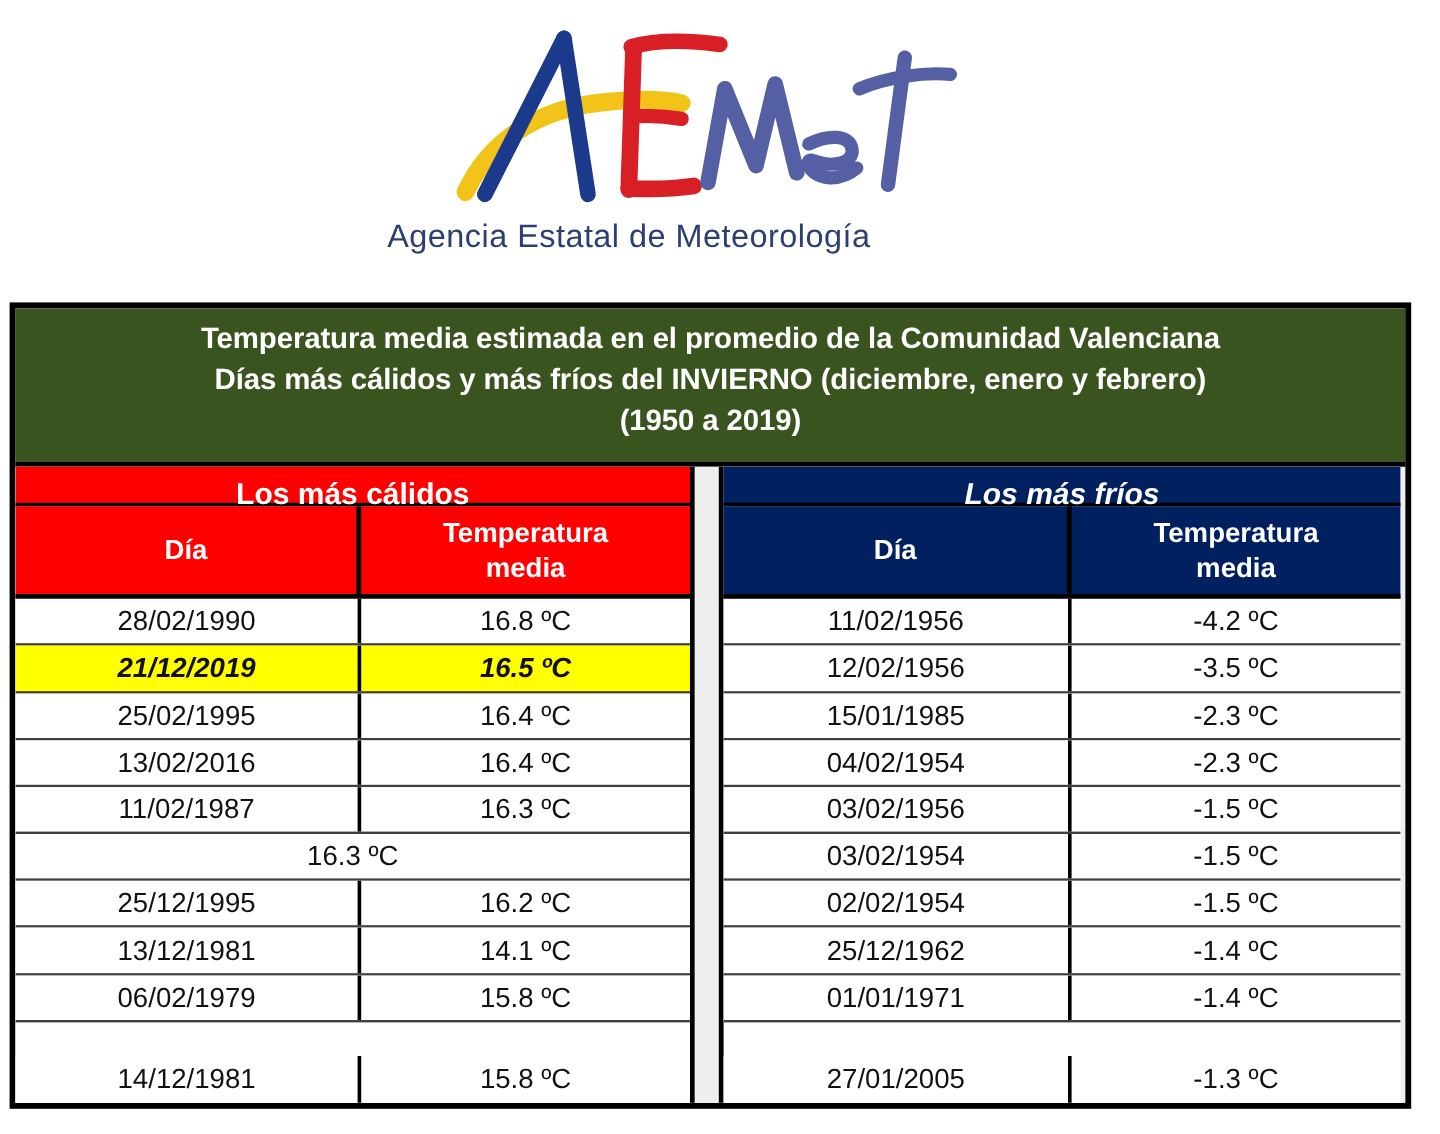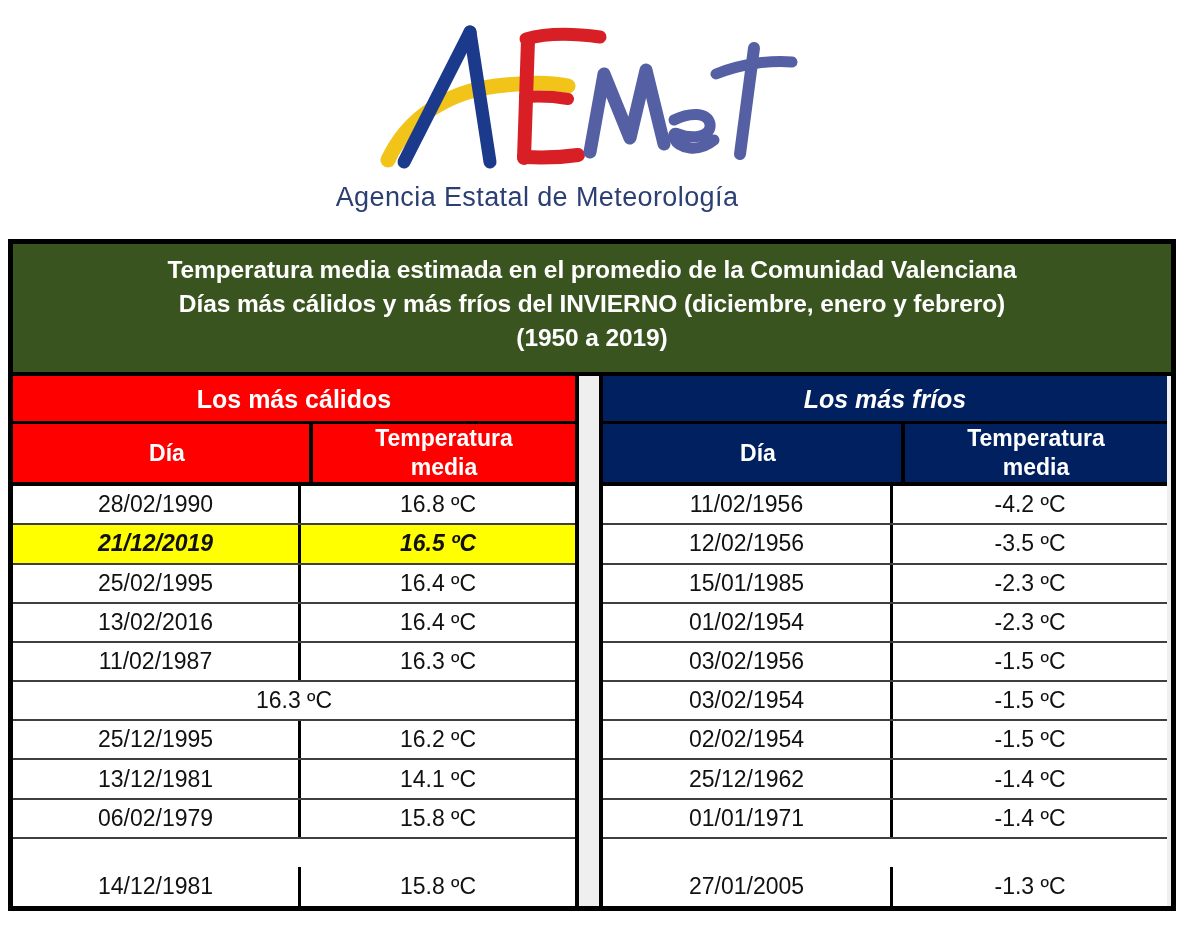--- a/index.html
+++ b/index.html
@@ -33,28 +33,27 @@
     position: absolute;
     left: 0;
     top: 182px;
     width: 1048px;
     text-align: center;
     font-size: 27px;
     font-weight: 400;
     color: #2c3f73;
     letter-spacing: 0.4px;
     font-family: "Liberation Sans", sans-serif;
-    padding-left: 13px;
   }
 
   
   #tables-area {
     position: absolute;
     left: 8px;
-    top: 239px;
+    top: 252px;
     width: 1168px;
     height: 672px;
     border: 5px solid #000000;
     box-sizing: border-box;
     background: #ffffff;
   }
 
   
   #green-banner {
     background: #3a5420;
@@ -95,35 +94,34 @@
     width: 568px;
     border-left: 4px solid #000000;
   }
 
   
   .section-title {
     text-align: center;
     font-weight: bold;
     font-size: 25px;
     color: #ffffff;
-    height: 48px;
+    height: 33px;
     line-height: 46px;
     box-sizing: border-box;
     border-bottom: 3px solid #000000;
   }
   .warm .section-title { background: #ff0000; }
   .cold .section-title { background: #002060; font-style: italic; }
 
   
   .col-head-row {
     display: flex;
     height: 92px;
     box-sizing: border-box;
     border-bottom: 4px solid #000000;
-    padding-left: 12px;
   }
   .warm .col-head-row { background: #ff0000; }
   .cold .col-head-row { background: #002060; }
   .col-head {
     display: flex;
     align-items: center;
     justify-content: center;
     text-align: center;
     color: #ffffff;
     font-weight: bold;
@@ -283,21 +281,21 @@
           </div>
           <div class="data-row">
             <div class="cell day">12/02/1956</div>
             <div class="cell temp">-3.5 ºC</div>
           </div>
           <div class="data-row">
             <div class="cell day">15/01/1985</div>
             <div class="cell temp">-2.3 ºC</div>
           </div>
           <div class="data-row">
-            <div class="cell day">01/02/1954</div>
+            <div class="cell day">04/02/1954</div>
             <div class="cell temp">-2.3 ºC</div>
           </div>
           <div class="data-row">
             <div class="cell day">03/02/1956</div>
             <div class="cell temp">-1.5 ºC</div>
           </div>
           <div class="data-row">
             <div class="cell day">03/02/1954</div>
             <div class="cell temp">-1.5 ºC</div>
           </div>

